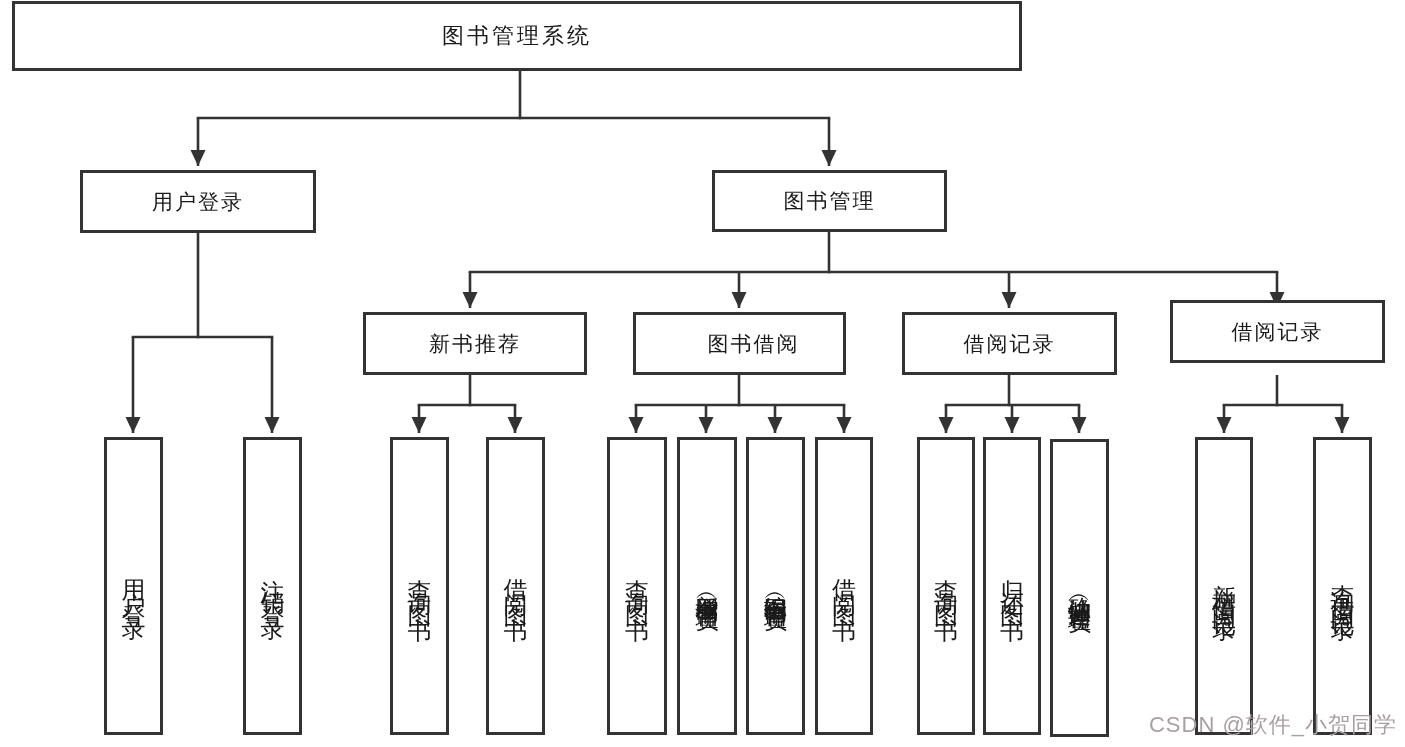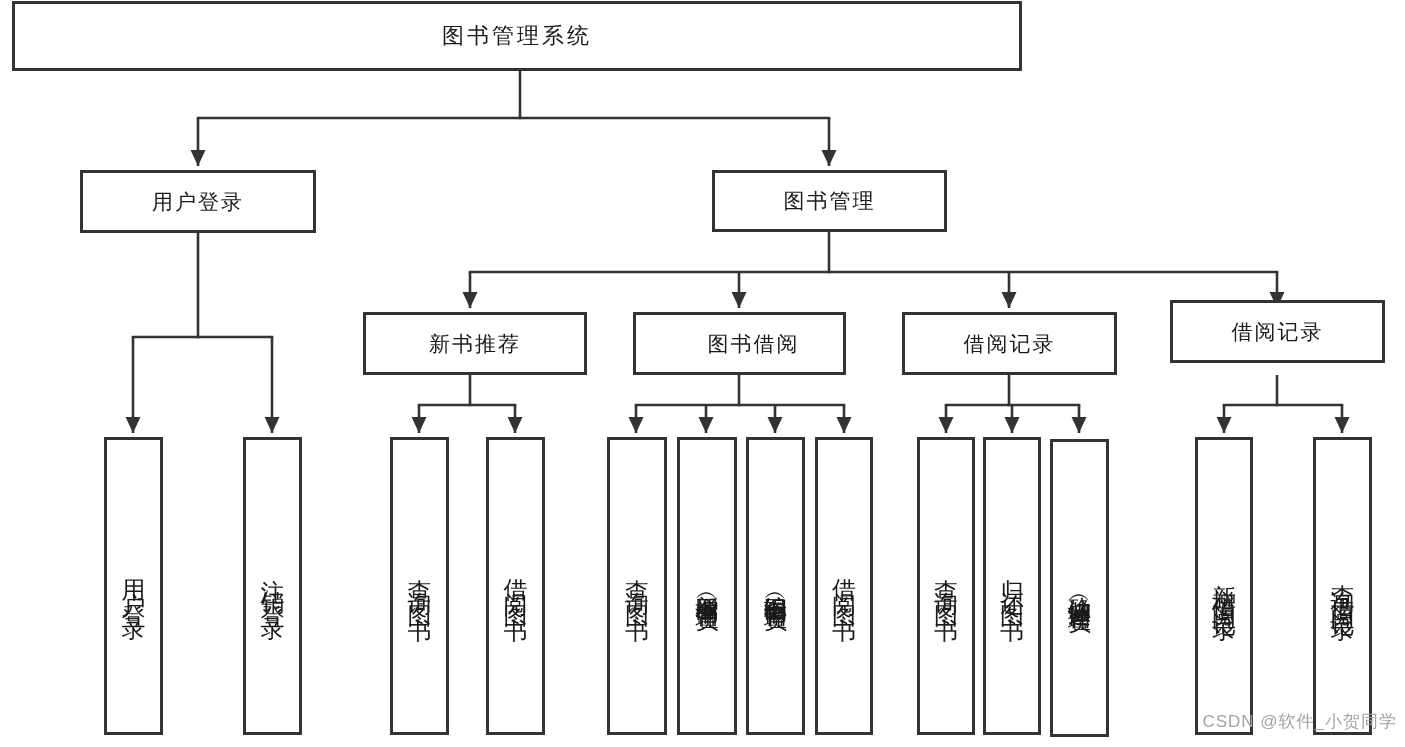--- a/index.html
+++ b/index.html
@@ -30,21 +30,21 @@
     line-height:1;
     white-space:nowrap;
   }
   .len4 .vtxt{letter-spacing:13px;font-size:24px;}
   .len6 .vtxt{letter-spacing:7px;font-size:24px;}
   .len9 .vtxt{letter-spacing:2px;font-size:23px;}
   #watermark{
     position:absolute;
     right:8px;
     top:710px;
-    font-size:17px;
+    font-size:22px;
     color:#a89fa2;
     letter-spacing:1px;
     z-index:5;
     pointer-events:none;
   }
 </style>
 </head>
 <body>
 
 <div id="stage">

